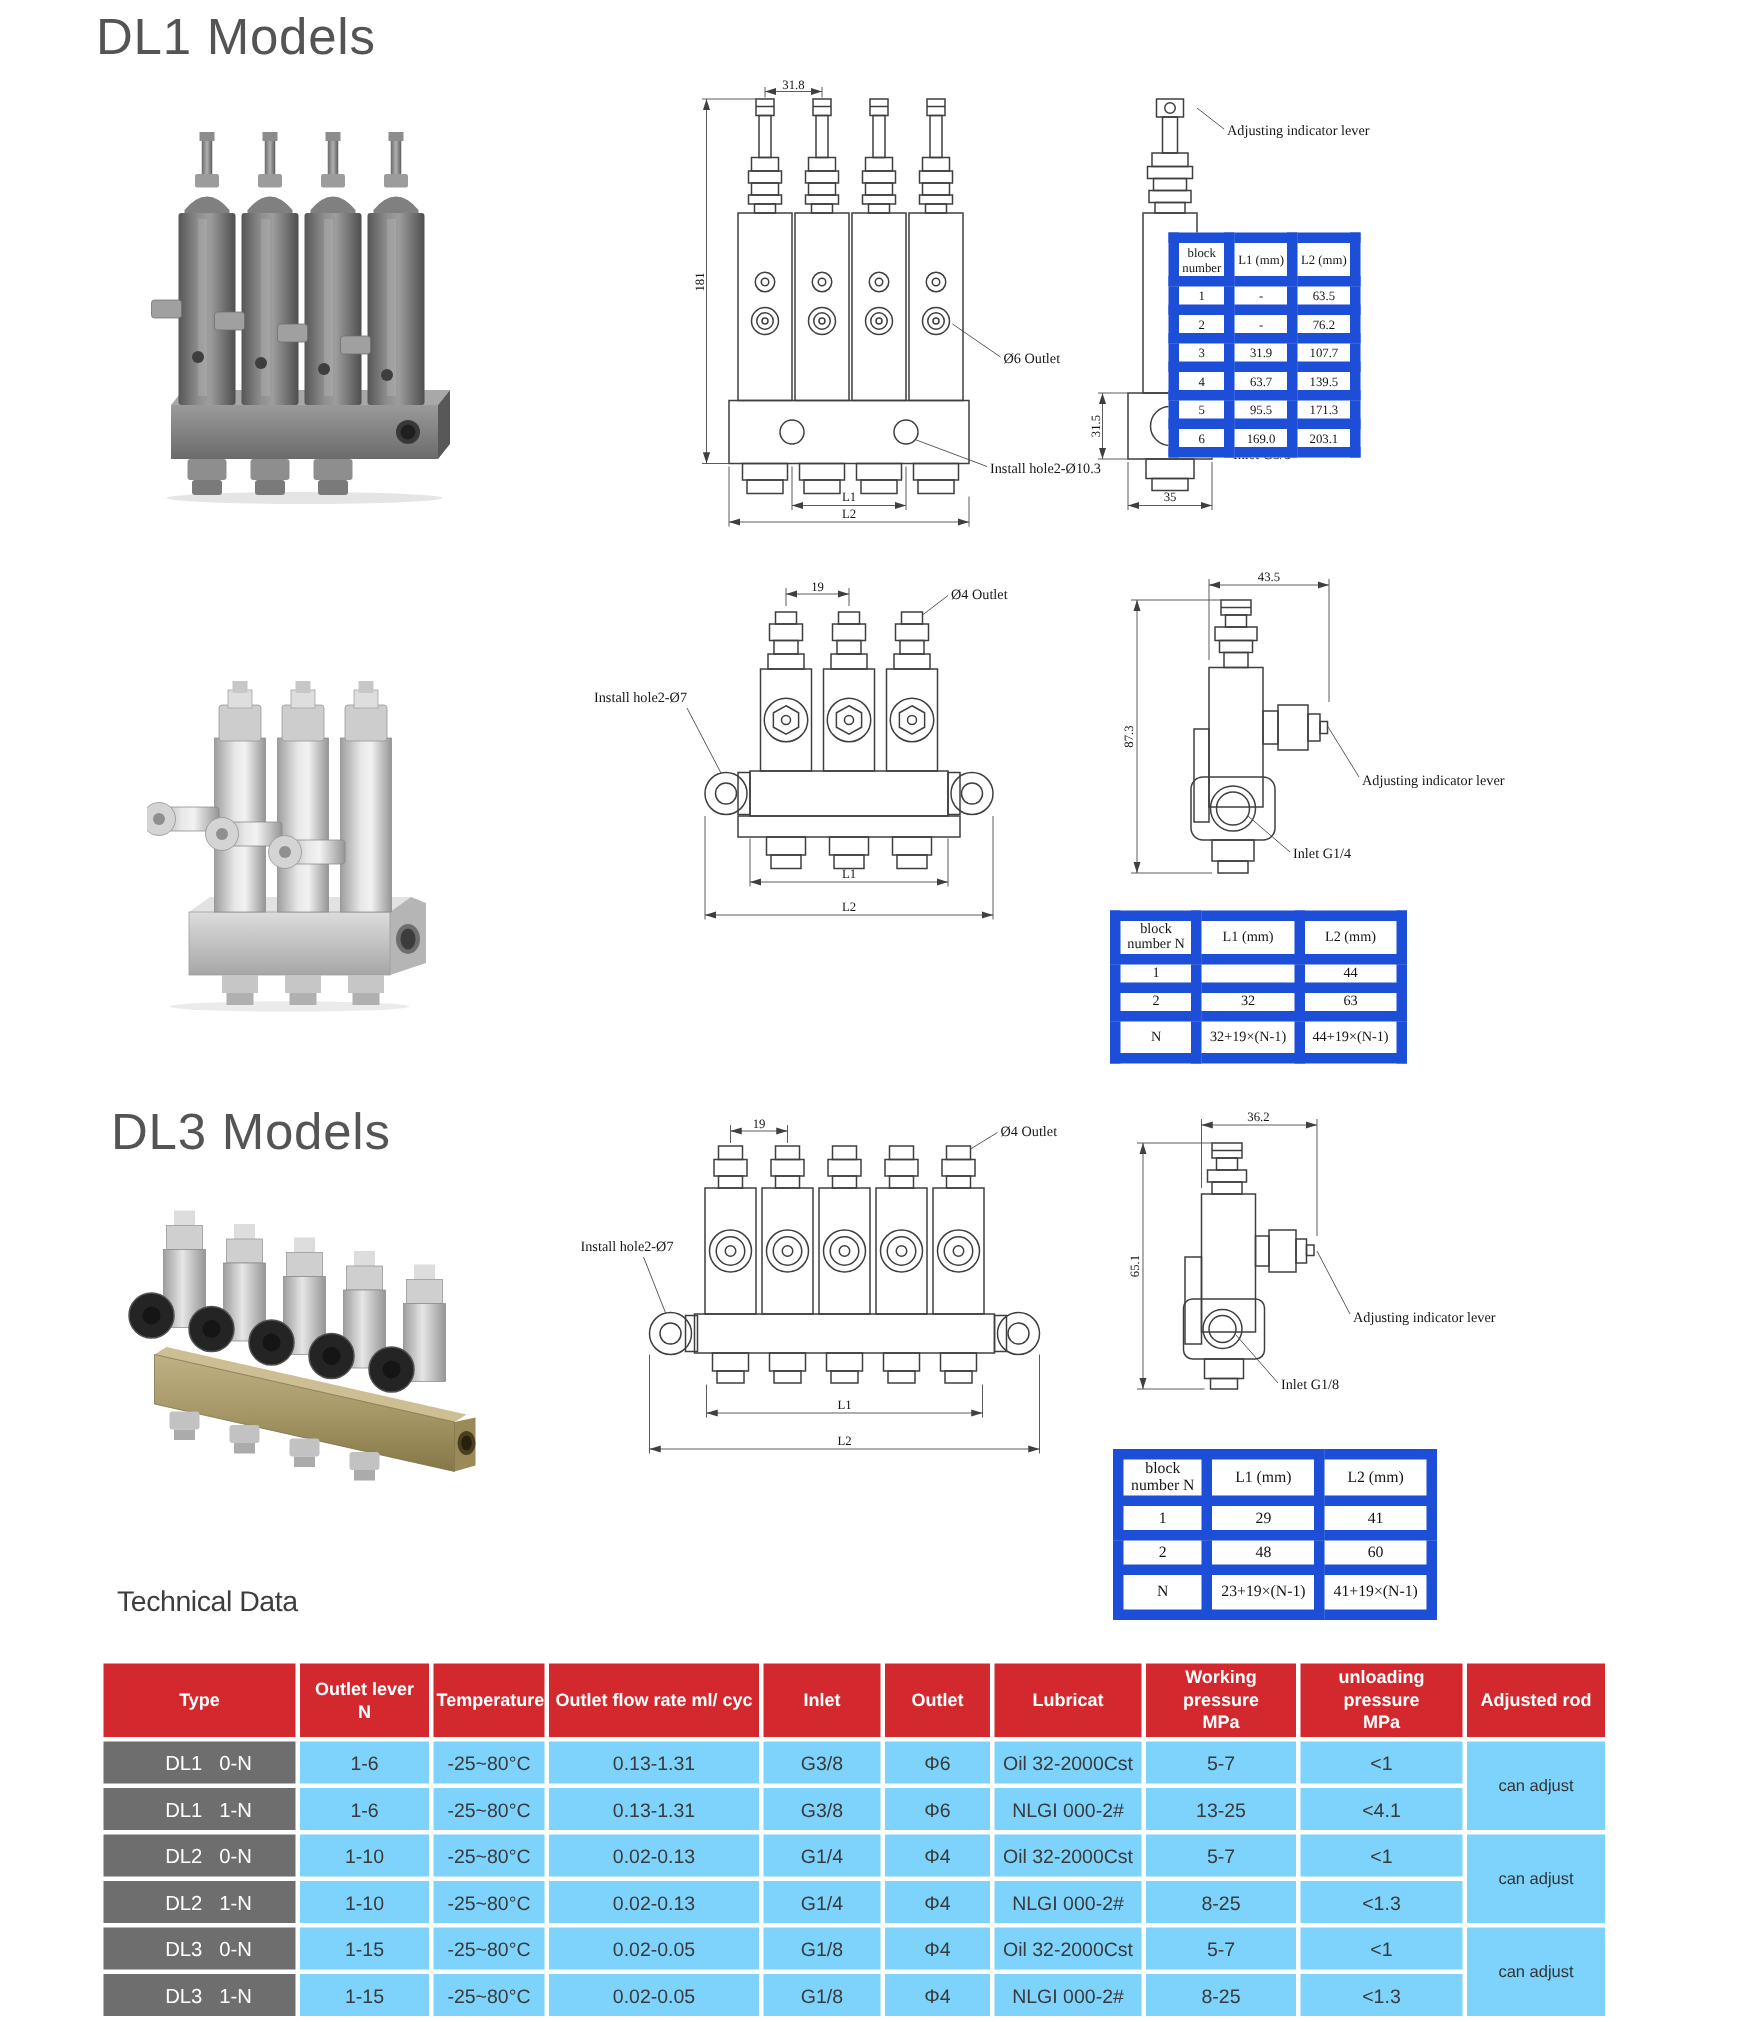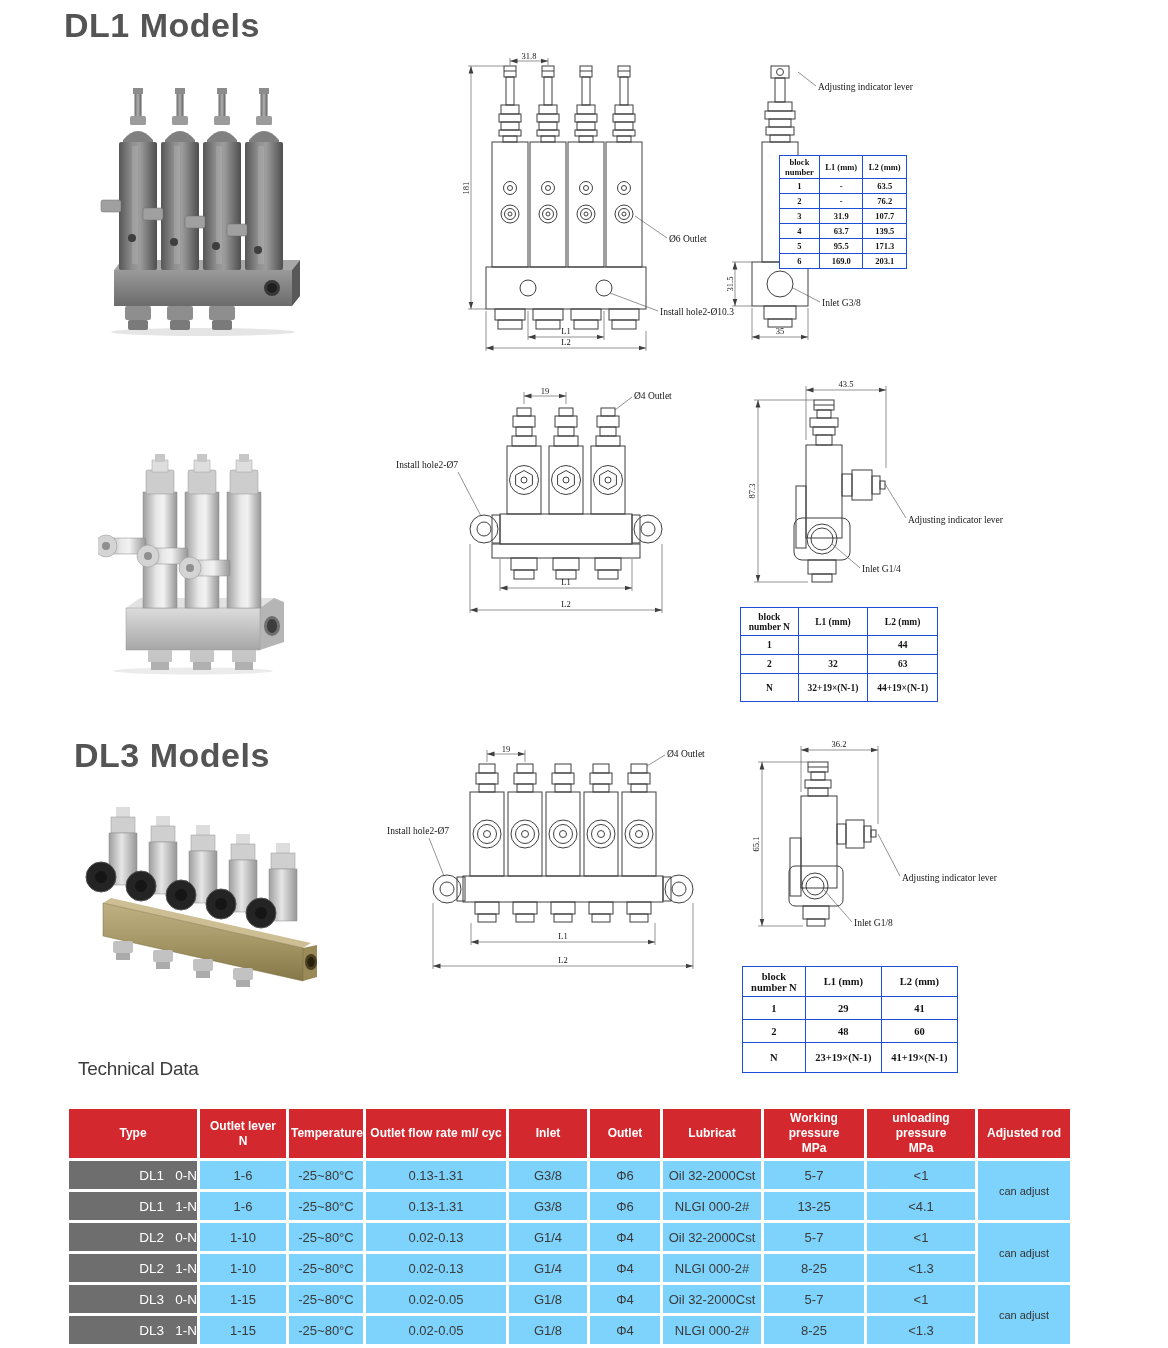--- a/index.html
+++ b/index.html
@@ -4,44 +4,44 @@
 <style>
 *{margin:0;padding:0;box-sizing:border-box}
 html,body{width:1168px;height:1348px;background:#fff}
 body{font-family:"Liberation Sans",sans-serif;position:relative;overflow:hidden}
 .page{position:absolute;left:0;top:0;width:1168px;height:1348px;background:#fff}
 section{position:absolute;left:0;width:1168px}
 #sec-dl1{top:0;height:360px}
 #sec-dl2{top:360px;height:370px}
 #sec-dl3{top:730px;height:320px}
 #sec-tech{top:1050px;height:298px}
-.model-title{position:absolute;font-size:34px;font-weight:bold;color:#545454;letter-spacing:.5px}
+.model-title{position:absolute;font-size:34px;font-weight:normal;color:#545454;letter-spacing:.5px}
 .tech-title{position:absolute;font-size:19px;font-weight:normal;color:#3d3d3d;letter-spacing:-.3px}
 svg{position:absolute}
 
 .cad rect,.cad line,.cad circle,.cad path,.cad polygon,.cad polyline{fill:none;stroke:#3f3f3f;stroke-width:1}
 .cad .dl{stroke-width:.6;stroke:#4a4a4a}
 .cad .mk{fill:#3f3f3f;stroke:none}
 .cad text{font-family:"Liberation Serif",serif;fill:#161616;stroke:none}
 .cad .lab{font-size:9.5px}
 .cad .dim{font-size:8.5px}
 
 .mini{position:absolute;border-collapse:collapse;font-family:"Liberation Serif",serif;color:#141414;text-align:center;background:#fff}
-.mini th,.mini td{border:1px solid #1d4ed8;white-space:pre-line;font-weight:bold;padding:1px 2px;vertical-align:middle}
+.mini th,.mini td{border:7px solid #1d4ed8;white-space:pre-line;font-weight:normal;padding:1px 2px;vertical-align:middle}
 .mini1{left:779px;top:155px;width:128px;font-size:8.5px}
 .mini1 th{height:22px}.mini1 td{height:15px}
 .mini2{left:740px;top:247px;width:198px;font-size:9.5px}
 .mini2 th{height:28px}.mini2 td{height:19px}.mini2 tr.tall td{height:28px}
 .mini3{left:742px;top:236px;width:216px;font-size:10.5px}
 .mini3 th{height:30px}.mini3 td{height:23px}.mini3 tr.tall td{height:30px}
 
 .tech-table{position:absolute;left:66px;top:56px;border-collapse:separate;border-spacing:3px;table-layout:fixed;width:1007px}
 .tech-table th{background:#d2282e;color:#fff;font-size:12px;font-weight:bold;white-space:pre-line;vertical-align:middle;height:44px;padding:2px;line-height:1.25}
 .tech-table td{background:#7dd3fc;color:#3a3a3a;font-size:13px;text-align:center;vertical-align:middle;height:28px}
-.tech-table td.type{background:#6e6e6e;color:#fff;text-align:right;padding-left:12px;white-space:pre;font-size:13.5px}
+.tech-table td.type{background:#6e6e6e;color:#fff;text-align:center;padding-left:12px;white-space:pre;font-size:13.5px}
 .tech-table td.rod{font-size:11px;color:#333}
 </style>
 </head>
 <body>
 
 <div class="page">
 
   <section id="sec-dl1">
     <h2 class="model-title" style="left:64px;top:6px">DL1 Models</h2>
 

